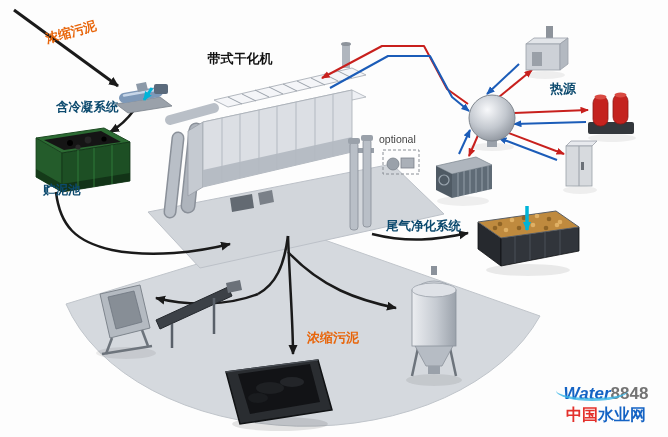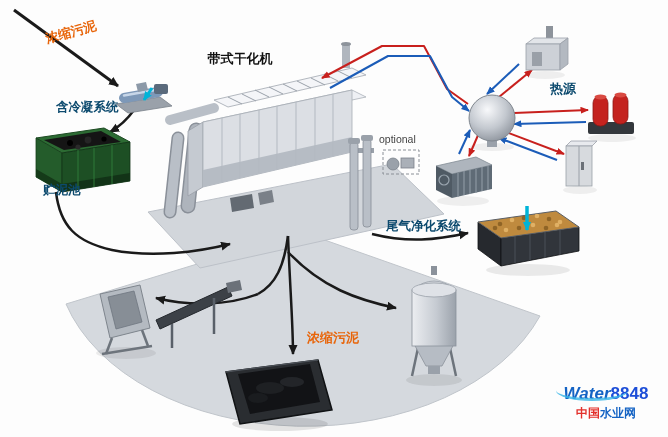--- a/index.html
+++ b/index.html
@@ -18,22 +18,22 @@
   .lbl.rot{transform:rotate(-15deg);transform-origin:left center;font-size:13px;}
   .dryer-label{position:absolute;left:188px;top:50px;width:104px;text-align:center;
     font-weight:bold;color:#111;}
   .dryer-label .l1{font-size:13px;display:block;}
   .dryer-label .l2{font-size:11.5px;display:block;}
   .logo{position:absolute;left:548px;top:384px;width:116px;text-align:center;}
   .logo-swoosh{position:absolute;left:8px;top:-4px;width:72px;height:18px;
     border-bottom:3px solid #39b7e8;border-radius:50%;opacity:.8;}
   .logo .line1{font-size:17px;font-weight:bold;font-style:italic;letter-spacing:0;}
   .logo .w{color:#1463c4;text-align:center;}
-  .logo .n{color:#1d4ed8;font-style:normal;}
-  .logo .line2{font-size:12px;font-weight:bold;margin-top:1px;}
+  .logo .n{color:#737373;font-style:normal;}
+  .logo .line2{font-size:16px;font-weight:bold;margin-top:1px;}
   .logo .r{color:#e3312c;}
   .logo .b{color:#1463c4;}
 </style>
 </head>
 <body>
 
 <div class="stage">
 
 <svg width="668" height="437" viewBox="0 0 668 437">
   <defs>

